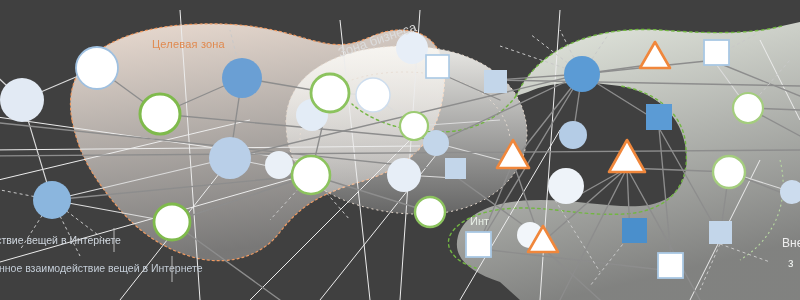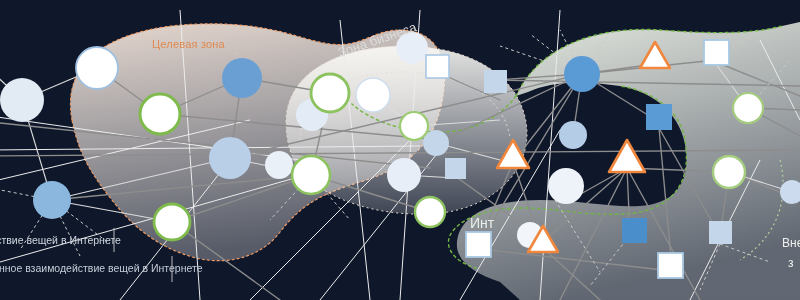--- a/index.html
+++ b/index.html
@@ -1,30 +1,30 @@
 <!DOCTYPE html>
 <html><head>
 <meta charset="utf-8">
 <style>
   html,body{margin:0;padding:0;}
   body{
     width:800px;height:300px;overflow:hidden;
     background:#ffffff;
     font-family:"Liberation Sans","DejaVu Sans",sans-serif;
   }
-  #stage{position:relative;width:800px;height:300px;background:#0f172a;}
+  #stage{position:relative;width:800px;height:300px;background:#404040;}
   #net{position:absolute;left:0;top:0;width:800px;height:300px;}
   .lbl{position:absolute;white-space:nowrap;pointer-events:none;}
   #lbl-target{font-size:11px;color:#e08a50;left:152px;top:38px;letter-spacing:.2px;}
   #lbl-business{font-size:13px;color:#dcdcdc;left:336px;top:46px;transform:rotate(-19deg);transform-origin:left top;font-weight:400;}
   #lbl-outside{font-size:12px;color:#eeeeee;left:782px;top:236px;}
   #lbl-outside2{font-size:12px;color:#eff2ef;left:788px;top:256px;}
   #lbl-inter1{font-size:10.5px;color:#cfd6de;left:-58px;top:234px;}
   #lbl-inter2{font-size:10.5px;color:#c3ccd6;left:-50px;top:262px;}
-  #lbl-ing{font-size:14px;color:#e8efe6;left:470px;top:215px;}
+  #lbl-ing{font-size:11px;color:#e8efe6;left:470px;top:215px;}
 </style>
 </head>
 <body>
 
 <div id="stage">
 
   <svg id="net" viewBox="0 0 800 300">
     <defs>
       <linearGradient id="gradTarget" x1="0" y1="0" x2="0.2" y2="1">
         <stop offset="0%" stop-color="#fdece0" stop-opacity="0.9"></stop>

